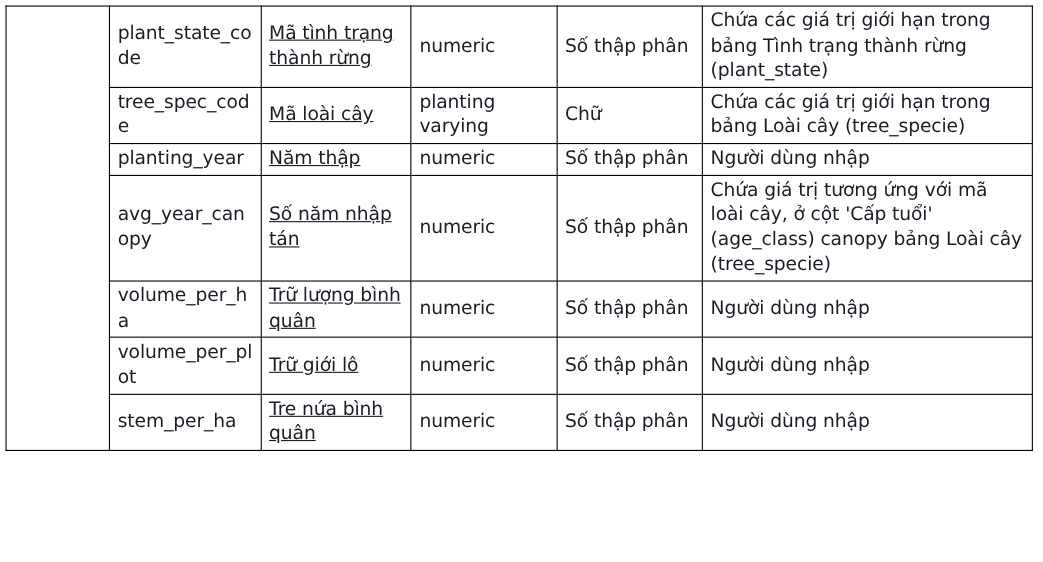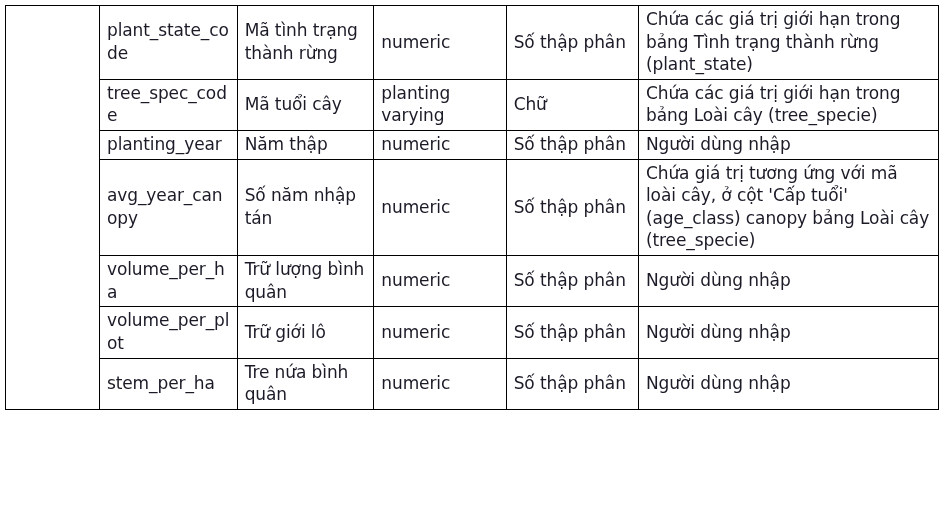--- a/index.html
+++ b/index.html
@@ -37,21 +37,21 @@
     font-size: 17px;
     line-height: 1.33;
     font-weight: 400;
     letter-spacing: -0.1px;
     word-wrap: break-word;
     overflow: hidden;
   }
 
   td.col-spacer   { width: 88px;  border-top: 1px solid #000; border-bottom: 1px solid #000; }
   td.col-field    { width: 128px; }
-  td.col-vname    { width: 128px; }
+  td.col-vname    { width: 128px; text-decoration: underline; }
   td.col-type     { width: 124px; }
   td.col-typevn   { width: 124px; }
   td.col-desc     { width: 278px; }
 
   
   col.c0 { width: 88px; }
   col.c1 { width: 129px; }
   col.c2 { width: 128px; }
   col.c3 { width: 124px; }
   col.c4 { width: 124px; }
@@ -91,21 +91,21 @@
         <td class="col-desc">
             <span class="cell-text">Chứa các giá trị giới hạn trong bảng Tình trạng thành rừng (plant_state)</span>
           </td>
       </tr>
 
       <tr>
         <td class="col-field">
             <span class="cell-text">tree_spec_code</span>
           </td>
         <td class="col-vname">
-            <span class="cell-text">Mã tuổi cây</span>
+            <span class="cell-text">Mã loài cây</span>
           </td>
         <td class="col-type">
             <span class="cell-text">planting varying</span>
           </td>
         <td class="col-typevn">
             <span class="cell-text">Chữ</span>
           </td>
         <td class="col-desc">
             <span class="cell-text">Chứa các giá trị giới hạn trong bảng Loài cây (tree_specie)</span>
           </td>

